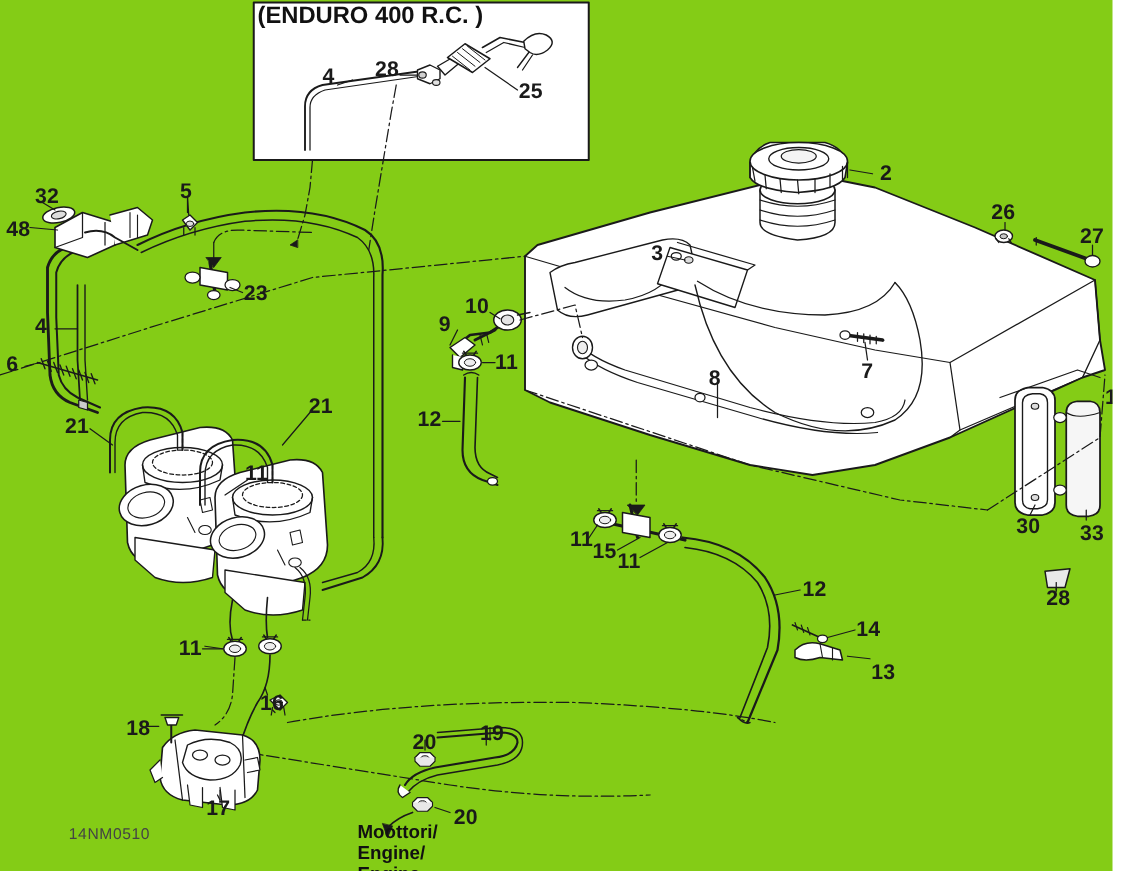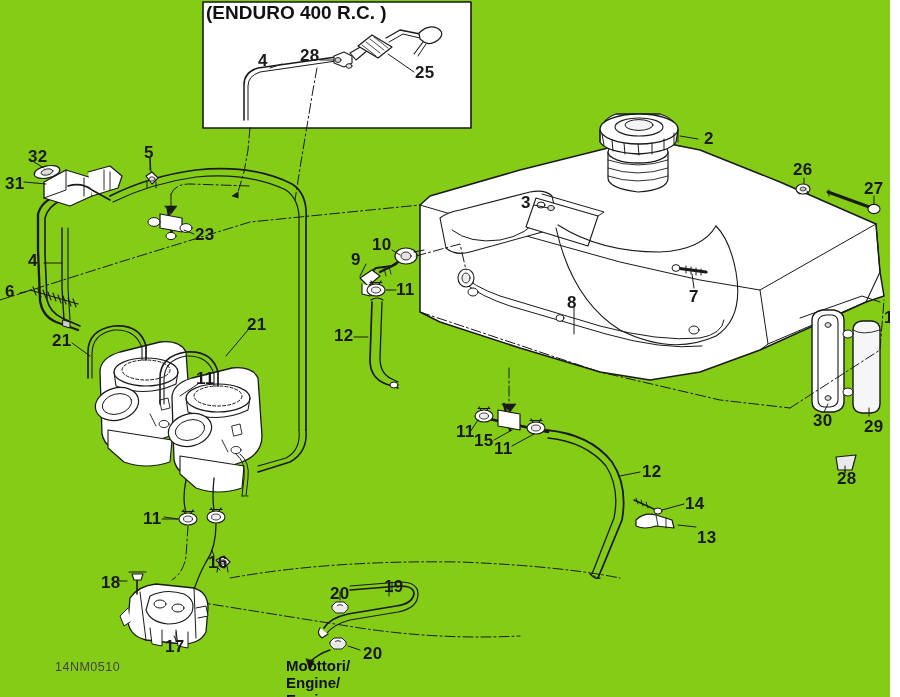--- a/index.html
+++ b/index.html
@@ -462,24 +462,24 @@
   <div class="lbl" style="left:330px; top:585px;">20</div>
   <div class="lbl" style="left:363px; top:645px;">20</div>
   <div class="lbl" style="left:52px;  top:332px;">21</div>
   <div class="lbl" style="left:247px; top:316px;">21</div>
   <div class="lbl" style="left:195px; top:226px;">23</div>
   <div class="lbl" style="left:300px; top:47px;">28</div>
   <div class="lbl" style="left:415px; top:64px;text-align:right;">25</div>
   <div class="lbl" style="left:793px; top:161px;">26</div>
   <div class="lbl" style="left:864px; top:180px;">27</div>
   <div class="lbl" style="left:837px; top:470px;">28</div>
-  <div class="lbl" style="left:864px; top:418px;">29</div>
+  <div class="lbl" style="left:864px; top:418px;">33</div>
   <div class="lbl" style="left:813px; top:412px;">30</div>
   <div class="lbl" style="left:28px;  top:148px;">32</div>
-  <div class="lbl" style="left:5px;   top:175px;">31</div>
+  <div class="lbl" style="left:5px;   top:175px;">48</div>
 
   <div class="engine-note" style="left:286px; top:658px;">
     <div>Moottori/</div>
     <div>Engine/</div>
     <div>Engine</div>
   </div>
 
   <div class="partcode" style="left:55px; top:660px;">14NM0510</div>
 
 </div>

